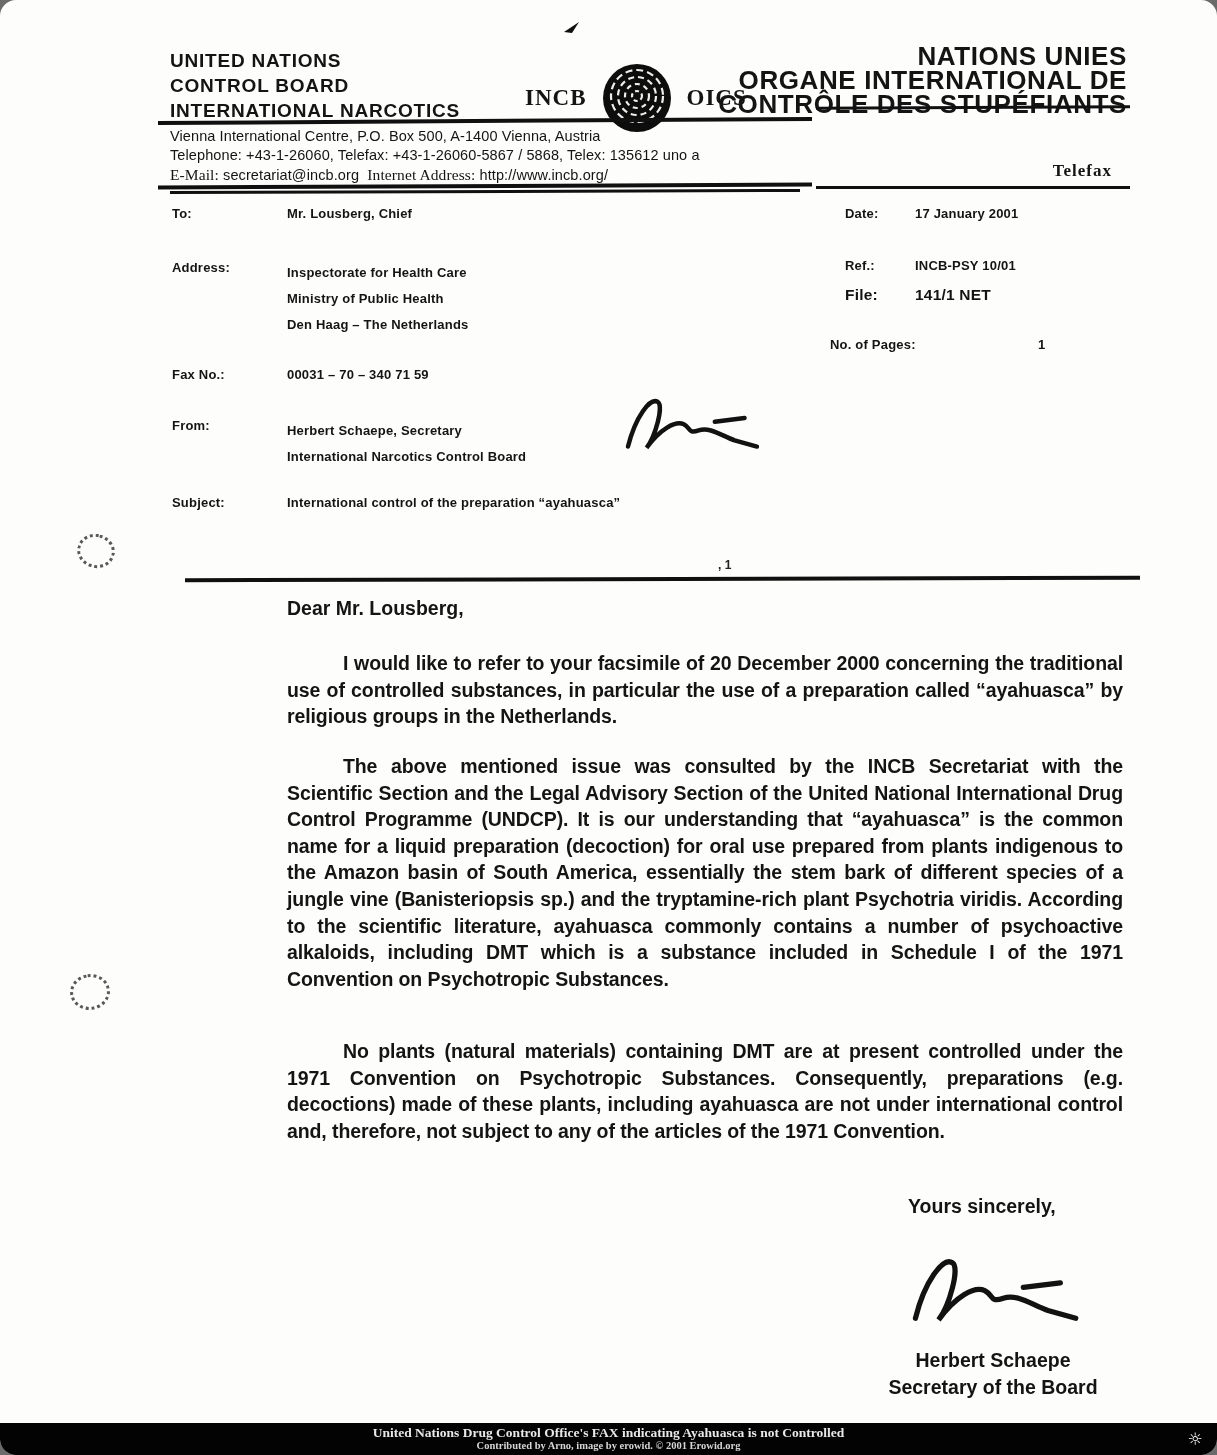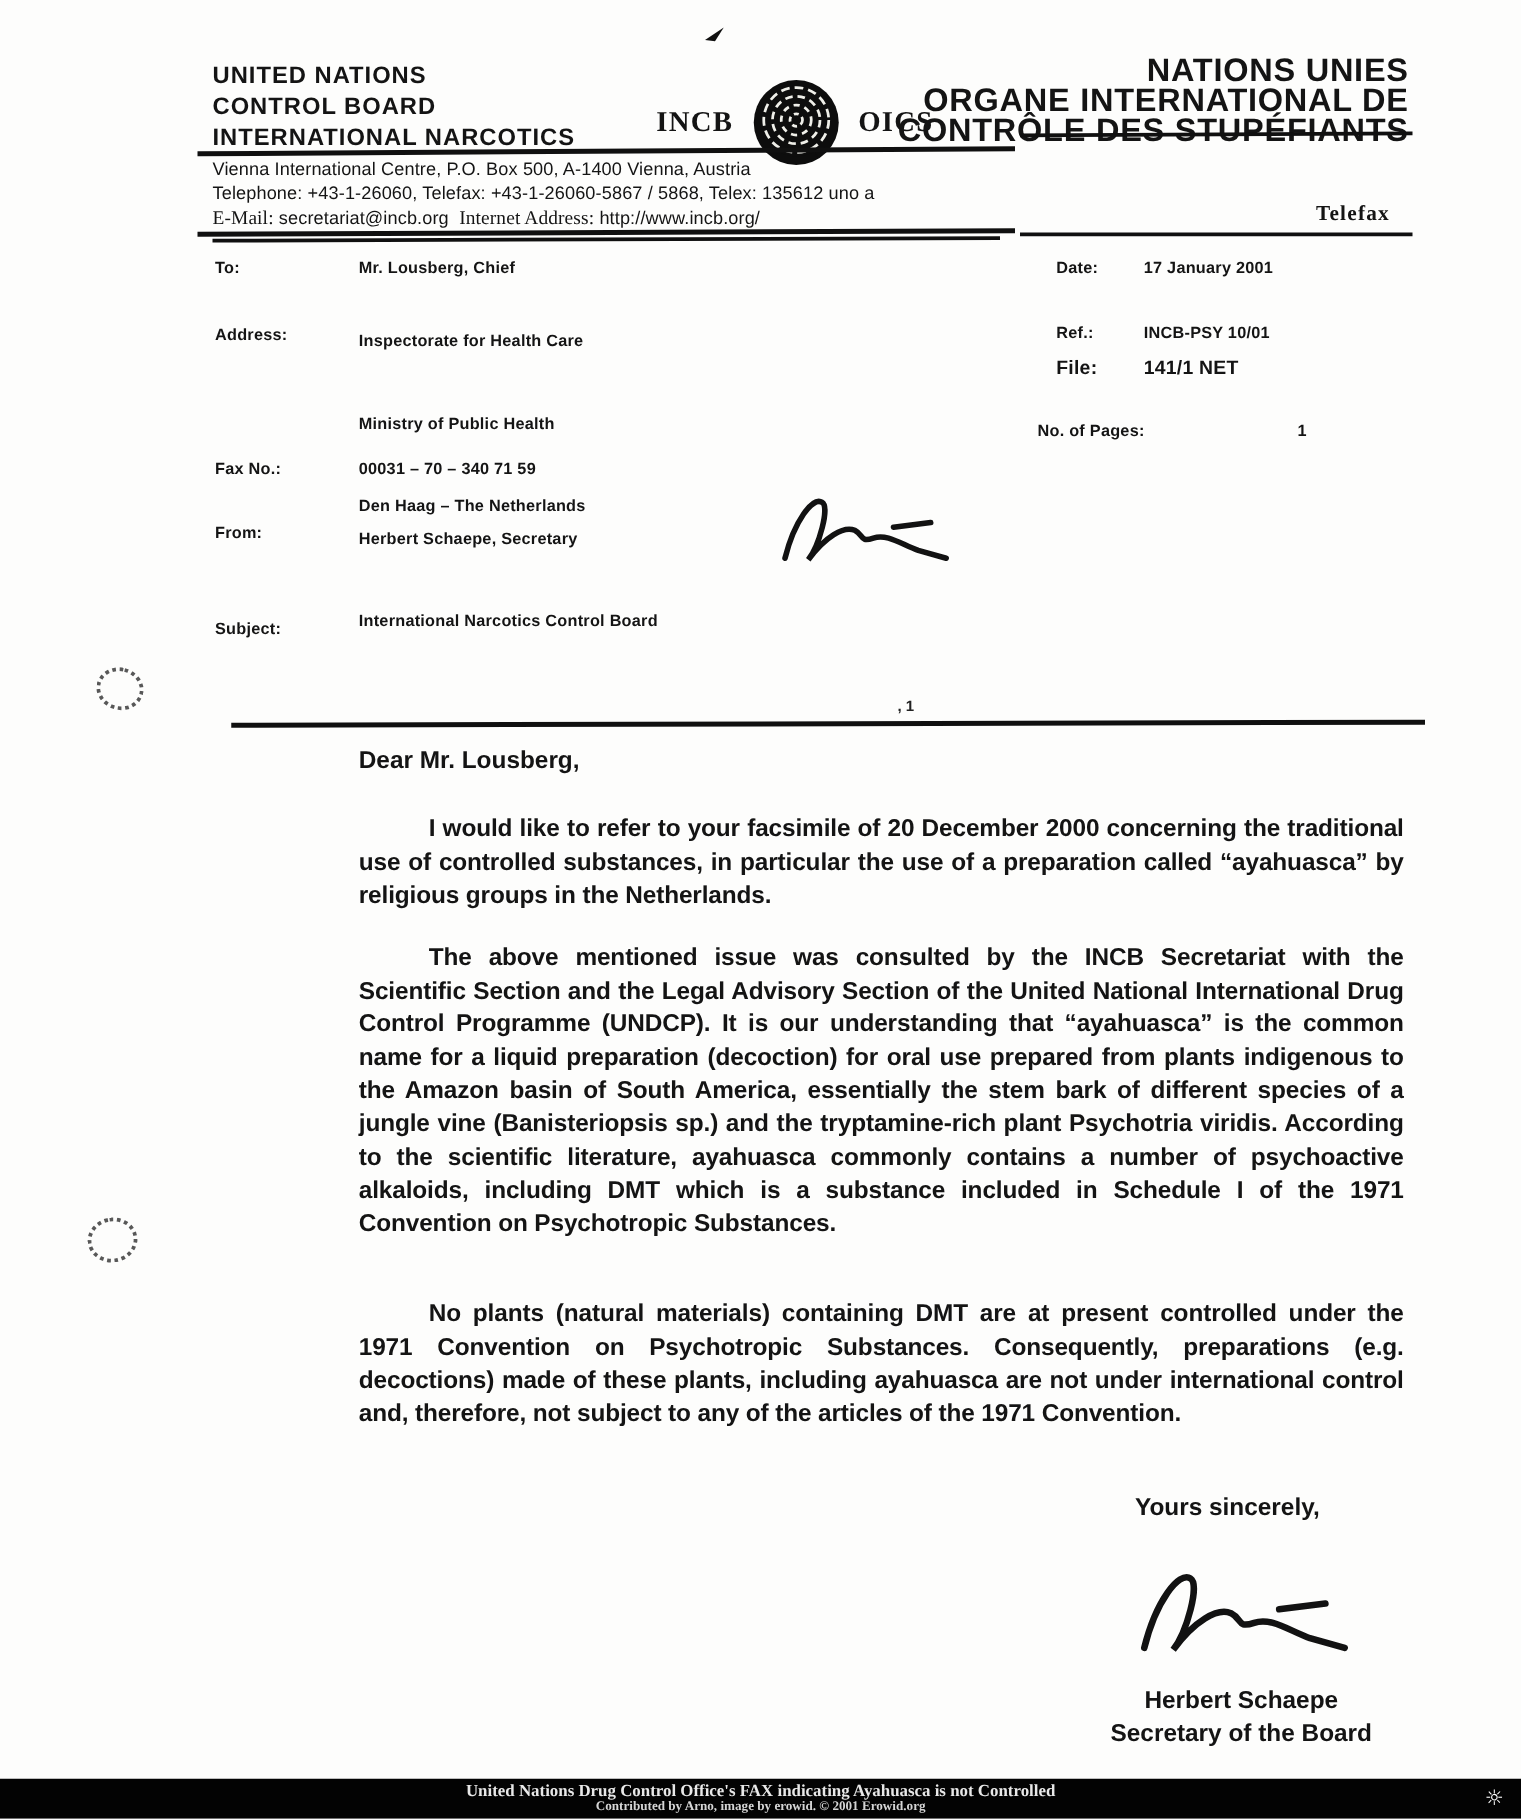--- a/index.html
+++ b/index.html
@@ -1,40 +1,40 @@
 <!DOCTYPE html>
 <html><head>
 <meta charset="utf-8">
 <style>
   html,body{margin:0;padding:0;background:#6b6b6b;}
   .page{
     position:relative;width:1217px;height:1455px;margin:0 auto;
     background:#fdfdfc;overflow:hidden;
-    font-family:"Liberation Sans",sans-serif;color:#141414;
+    font-family:"Liberation Sans",sans-serif;color:#141414;border-radius:16px;
   }
   
   .org-left{position:absolute;left:170px;top:48px;font-size:19px;font-weight:bold;
     letter-spacing:.8px;line-height:25px;}
   .org-right{position:absolute;right:90px;top:44px;font-size:26px;font-weight:bold;
     letter-spacing:.6px;line-height:24px;text-align:right;}
   .incb-oics{position:absolute;top:62px;left:525px;width:220px;display:flex;
     align-items:center;gap:14px;font-family:"Liberation Serif",serif;
     font-weight:bold;font-size:23px;letter-spacing:1px;}
   .emblem{flex:0 0 auto;}
   .rule{position:absolute;background:#101010;height:4px;}
   .rule-thin{height:3px;}
   .contact{position:absolute;left:170px;top:127px;font-size:14.5px;font-weight:normal;
     line-height:19px;letter-spacing:.1px;}
   .contact .serif{font-family:"Liberation Serif",serif;font-size:15.5px;}
   .telefax{position:absolute;right:105px;top:161px;font-family:"Liberation Serif",serif;
     font-weight:bold;font-size:17px;letter-spacing:1px;}
   
   .frow{position:absolute;display:flex;font-size:13px;font-weight:bold;letter-spacing:.2px;}
   .frow .lab{flex:0 0 auto;}
-  .col{display:flex;flex-direction:column;line-height:26px;gap:40px;}
+  .col{display:flex;flex-direction:column;line-height:26px;}
   .small{font-size:15.5px;}
   .sig-svg{position:absolute;}
   
   .punch{position:absolute;border:3px dotted #3c3c3c;border-radius:50%;opacity:.85;}
   .artifact-mark{position:absolute;font-size:12px;font-weight:bold;color:#222;}
   .arrow-artifact{position:absolute;}
   
   .letter{position:absolute;left:287px;width:836px;font-size:19.5px;font-weight:bold;
     letter-spacing:-0.1px;}
   .salutation{position:absolute;left:287px;top:597px;font-size:19.5px;font-weight:bold;}
@@ -134,20 +134,21 @@
 
   <svg class="sig-svg" style="left:615px;top:392px" width="150" height="62" viewBox="0 0 120 50">
     <g stroke="#121212" stroke-width="3.6" fill="none" stroke-linecap="round">
       <path d="M10 44 C16 20 28 4 34 8 C39 11 32 36 25 45 C36 30 48 23 55 26 C61 29 58 34 67 31 C76 28 85 35 96 39 L114 44"></path>
       <path d="M80 24 L104 21"></path>
     </g>
   </svg>
 
   <div class="frow" style="left:172px;top:495px">
     <span class="lab" style="width:115px">Subject:</span>
+    <span>International control of the preparation “ayahuasca”</span>
   </div>
 
   <div class="frow" style="left:845px;top:206px">
     <span class="lab" style="width:70px">Date:</span>
     <span>17 January 2001</span>
   </div>
   <div class="frow" style="left:845px;top:258px">
     <span class="lab" style="width:70px">Ref.:</span>
     <span>INCB-PSY 10/01</span>
   </div>

